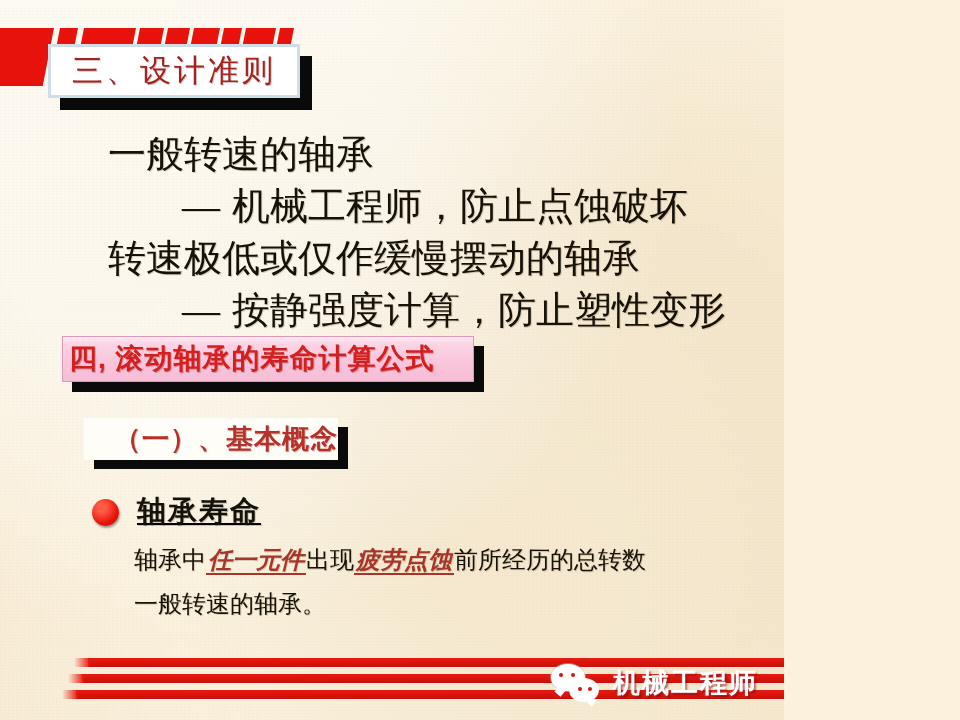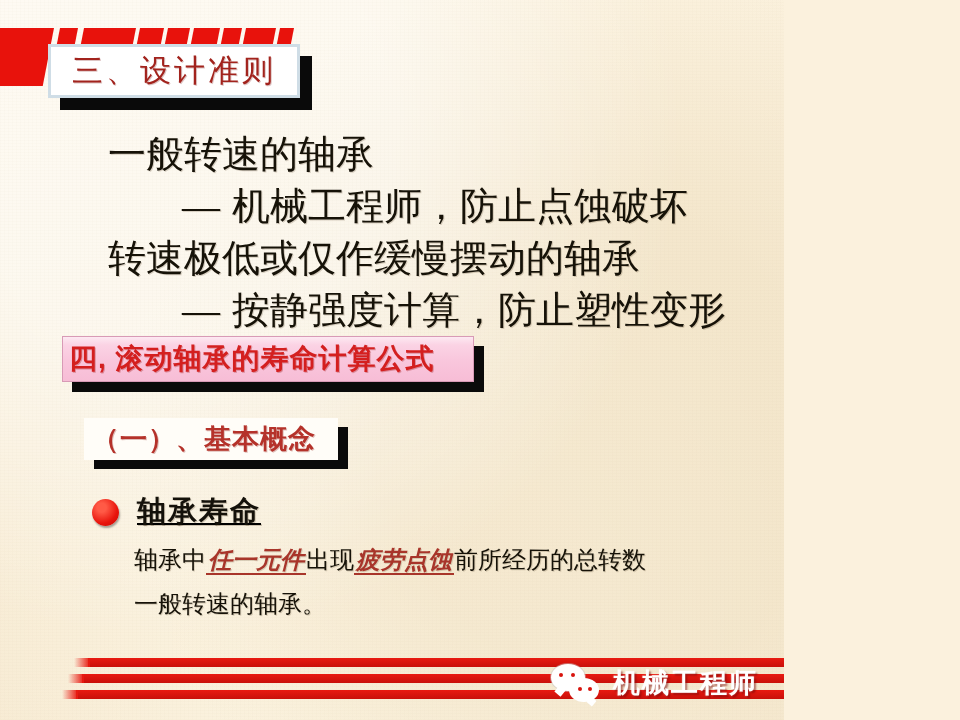--- a/index.html
+++ b/index.html
@@ -78,21 +78,21 @@
     padding-left:6px;font-size:28px;font-weight:700;color:#d41f1f;letter-spacing:1px;
     font-family:"Liberation Sans","DejaVu Sans",sans-serif;
     text-shadow:1px 1px 0 rgba(150,10,10,.3);
   }
 
   
   .whitebox{
     position:absolute;left:84px;top:418px;width:254px;height:42px;
     background:#fffdf8;box-sizing:border-box;
     box-shadow:10px 9px 0 #0a0a0a;
-    display:flex;align-items:center;
+    display:flex;align-items:center;justify-content:flex-end;
   }
   .whitebox span{
     padding-left:8px;font-size:27px;font-weight:700;color:#b5322a;letter-spacing:1px;
     font-family:"Liberation Sans","DejaVu Sans",sans-serif;
     text-shadow:1px 1px 0 rgba(140,30,20,.28);
   }
 
   
   .bullet-row{position:absolute;left:92px;top:492px;display:flex;align-items:center;text-decoration:underline;}
   .dot{

